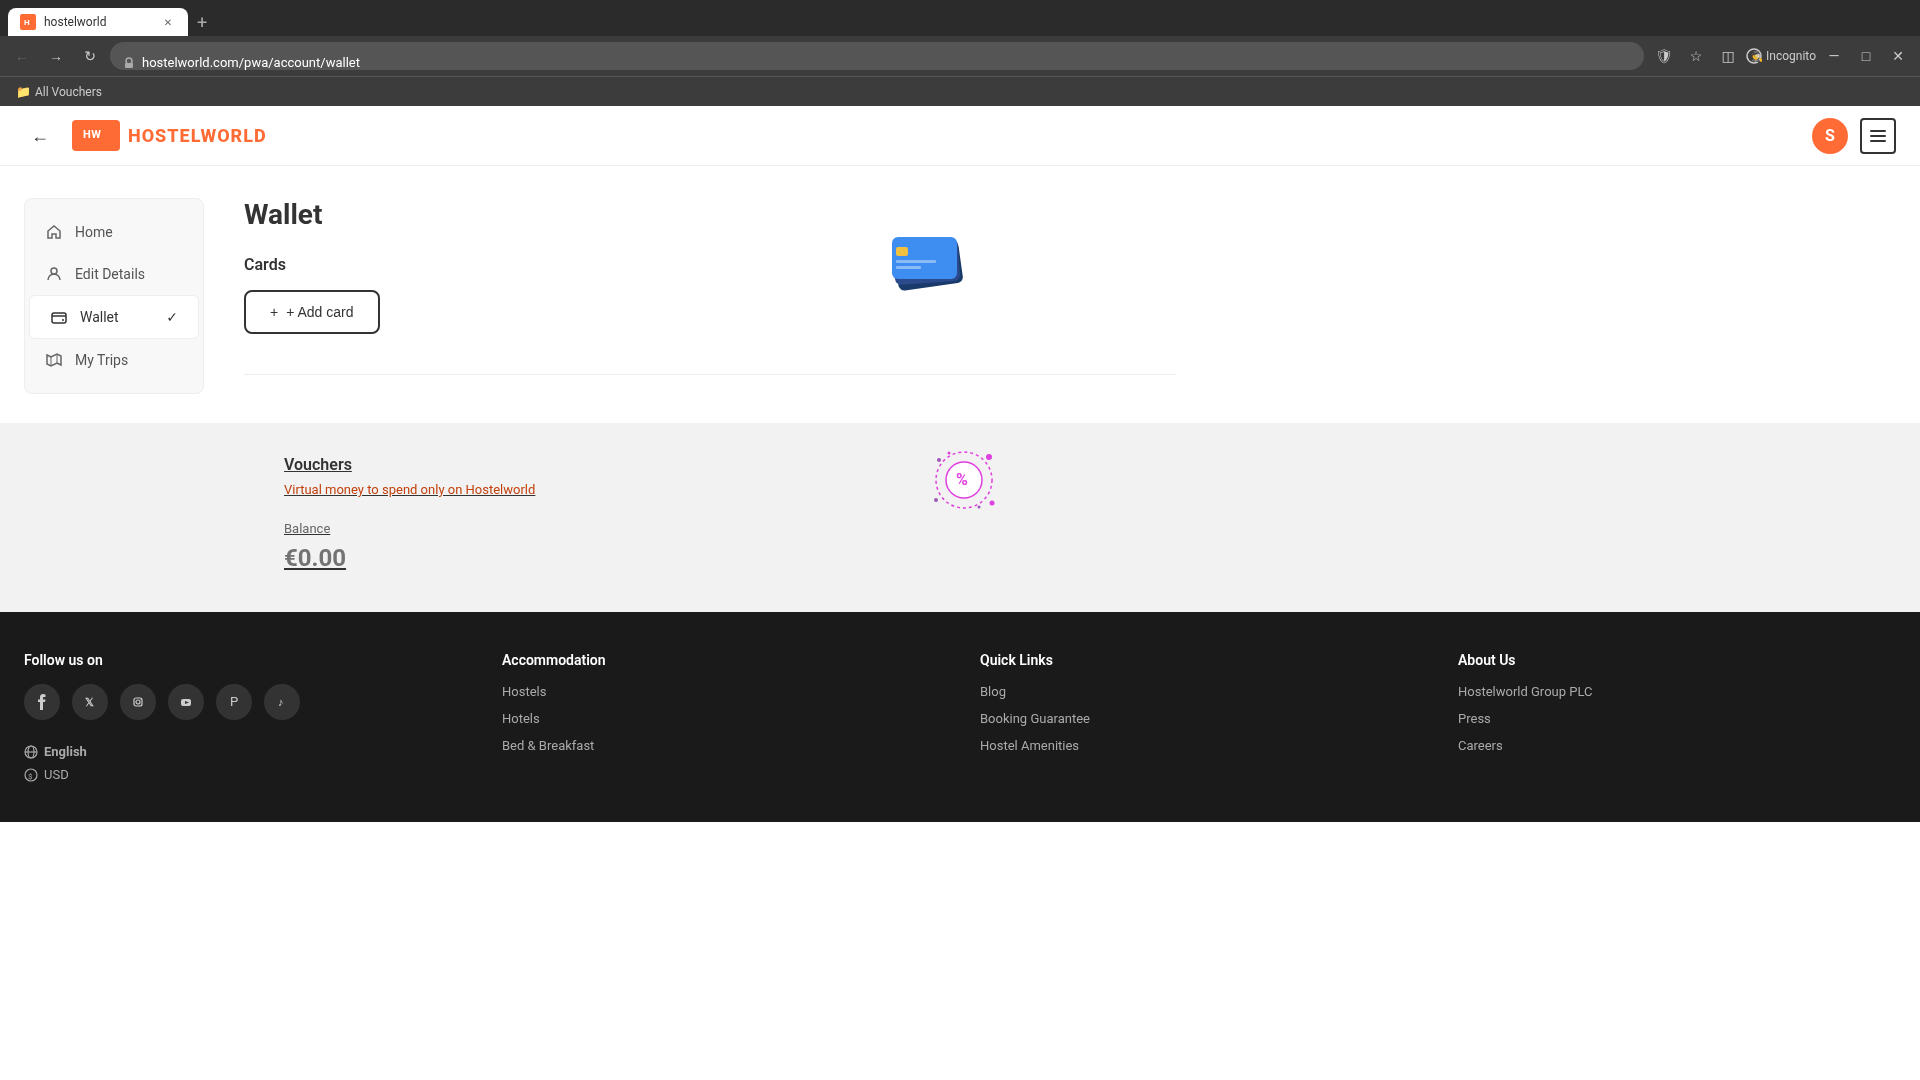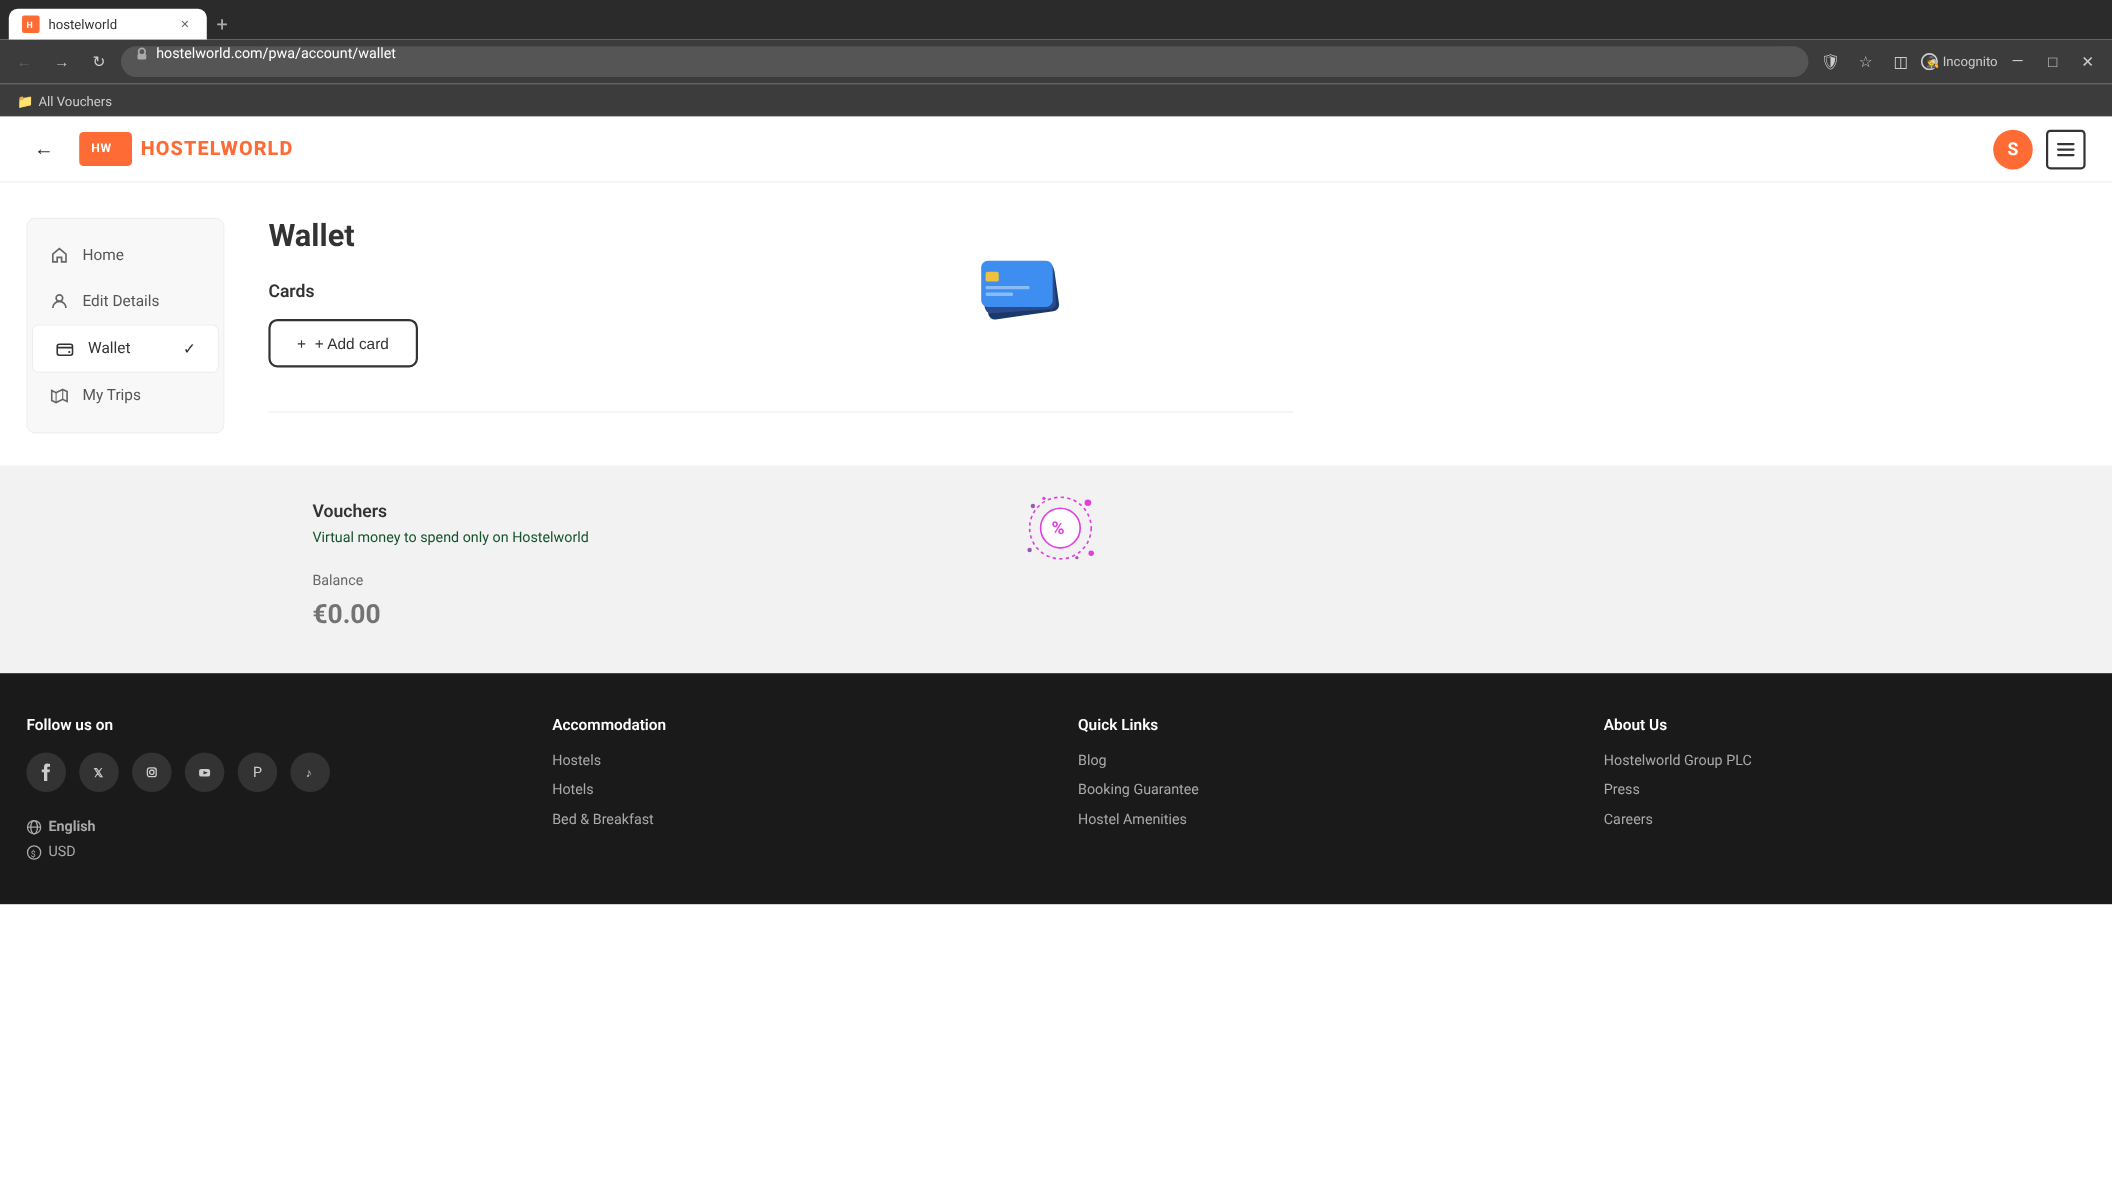--- a/index.html
+++ b/index.html
@@ -6,21 +6,21 @@
     body { font-family: -apple-system, BlinkMacSystemFont, 'Segoe UI', Roboto, sans-serif; background: #fff; font-size: 14px; color: #333; }
     .browser-tab-bar { background: #2b2b2b; height: 36px; display: flex; align-items: flex-end; padding: 0 8px; }
     .browser-tab { background: #fff; border-radius: 8px 8px 0 0; height: 28px; display: flex; align-items: center; padding: 0 12px; gap: 8px; min-width: 180px; font-size: 12px; color: #333; }
     .browser-tab-favicon { width: 16px; height: 16px; background: #ff6b35; border-radius: 2px; display: flex; align-items: center; justify-content: center; color: white; font-size: 9px; font-weight: bold; }
     .browser-tab-label { flex: 1; font-size: 12px; }
     .browser-tab-close { width: 16px; height: 16px; display: flex; align-items: center; justify-content: center; border-radius: 50%; cursor: pointer; font-size: 10px; color: #666; }
     .new-tab-btn { width: 28px; height: 28px; display: flex; align-items: center; justify-content: center; color: #aaa; font-size: 18px; cursor: pointer; }
     .browser-toolbar { background: #3c3c3c; height: 40px; display: flex; align-items: center; padding: 0 8px; gap: 6px; }
     .nav-btn { width: 28px; height: 28px; display: flex; align-items: center; justify-content: center; color: #ccc; cursor: pointer; border-radius: 4px; font-size: 14px; }
     .nav-btn.disabled { color: #666; cursor: default; }
-    .address-bar { flex: 1; background: #555; border-radius: 20px; height: 28px; display: flex; align-items: flex-start; padding: 0 12px; gap: 6px; }
+    .address-bar { flex: 1; background: #555; border-radius: 20px; height: 28px; display: flex; align-items: flex-end; padding: 0 12px; gap: 6px; }
     .address-bar-url { color: #fff; font-size: 13px; flex: 1; }
     .toolbar-icons { display: flex; gap: 4px; align-items: center; }
     .toolbar-icon { width: 28px; height: 28px; display: flex; align-items: center; justify-content: center; color: #ccc; cursor: pointer; font-size: 14px; }
     .bookmarks-bar { background: #3c3c3c; height: 30px; display: flex; align-items: center; padding: 0 16px; border-top: 1px solid #555; }
     .bookmarks-text { color: #ccc; font-size: 12px; }
 
     
     .app-header { height: 60px; border-bottom: 1px solid #eee; display: flex; align-items: center; padding: 0 24px; justify-content: space-between; }
     .header-left { display: flex; align-items: center; gap: 16px; }
     .back-btn { width: 32px; height: 32px; display: flex; align-items: center; justify-content: center; cursor: pointer; color: #333; font-size: 18px; }
@@ -49,23 +49,23 @@
     
     .section-header { display: flex; align-items: flex-end; justify-content: space-between; margin-bottom: 16px; }
     .section-title { font-size: 16px; font-weight: 600; color: #333; }
     .cards-section { position: relative; margin-bottom: 40px; }
     .card-illustration { position: absolute; right: 200px; top: -30px; }
 
     .add-card-btn { display: flex; align-items: center; gap: 8px; border: 2px solid #333; border-radius: 8px; padding: 12px 24px; background: white; cursor: pointer; font-size: 14px; font-weight: 500; color: #333; width: fit-content; }
 
     
     .section-divider { width: 100%; height: 1px; background: #eee; margin: 32px 0; }
-    .voucher-area { display: flex; flex-direction: column; gap: 8px; position: relative; }
+    .voucher-area { display: flex; flex-direction: column; gap: 8px; position: relative; text-decoration: underline; }
     .voucher-title { font-size: 16px; font-weight: 600; color: #333; }
-    .voucher-desc { font-size: 13px; color: #14532d; }
+    .voucher-desc { font-size: 13px; color: #c2410c; }
     .balance-label { font-size: 13px; color: #666; margin-top: 16px; }
     .balance-amount { font-size: 24px; font-weight: 700; color: #737373; }
 
     
     .footer { background: #1a1a1a; color: #ccc; padding: 40px 24px 24px; }
     .footer-grid { display: grid; grid-template-columns: 1fr 1fr 1fr 1fr; gap: 40px; margin-bottom: 16px; }
     .footer-section-title { color: #fff; font-weight: 600; font-size: 14px; margin-bottom: 16px; }
     .footer-social { display: flex; gap: 12px; margin-bottom: 24px; }
     .social-icon { width: 36px; height: 36px; border-radius: 50%; background: #333; display: flex; align-items: center; justify-content: center; cursor: pointer; font-size: 16px; }
     .footer-link { font-size: 13px; color: #aaa; margin-bottom: 12px; cursor: pointer; display: block; }

